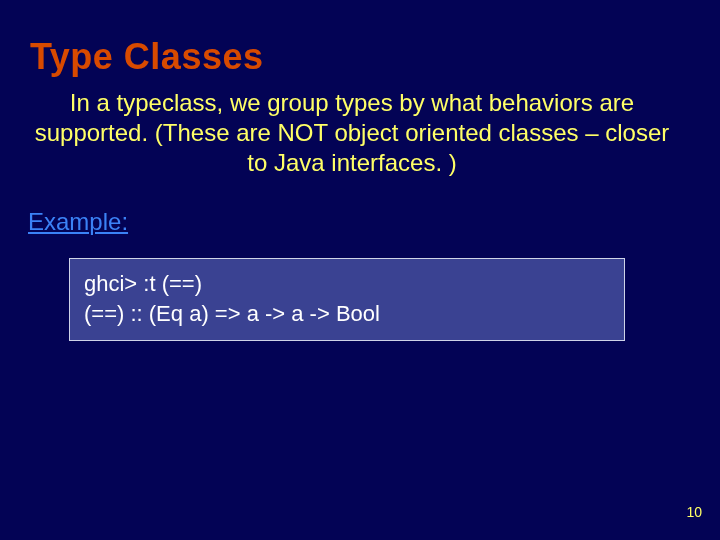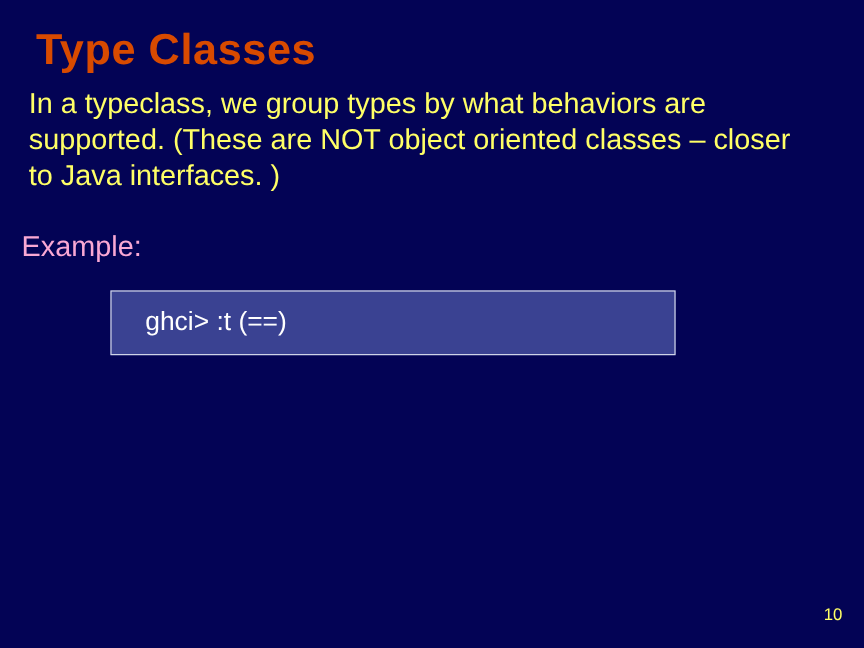--- a/index.html
+++ b/index.html
@@ -12,40 +12,42 @@
   .slide {
     width: 720px;
     height: 540px;
     position: relative;
   }
   .title {
     font-family: "Arial Black", Arial, sans-serif;
     font-weight: 900;
     font-size: 36px;
     color: #d84a00;
-    padding: 20px 0 0 30px;
+    padding: 36px 0 0 30px;
     letter-spacing: 0.5px;
   }
   .body-text {
     color: #ffff66;
     font-size: 24px;
     line-height: 1.25;
     padding: 10px 40px 0 24px;
+    text-align: center;
   }
   .example-label {
-    color: #f9a8d4;
+    color: #3b82f6;
     font-size: 24px;
-    padding: 30px 0 0 18px;
+    padding: 30px 0 0 28px;
+    text-decoration: underline;
   }
   .code-box {
     background: #3a4292;
     border: 1px solid #cfd4e8;
-    margin: 22px 0 0 92px;
-    width: 471px;
-    padding: 10px 14px 12px 28px;
+    margin: 22px 0 0 69px;
+    width: 556px;
+    padding: 10px 14px 12px 14px;
   }
   .code-line {
     color: #ffffff;
     font-family: Verdana, Geneva, sans-serif;
     font-size: 22px;
     line-height: 1.35;
     white-space: nowrap;
   }
   .explain {
     color: #ffff66;
@@ -66,17 +68,18 @@
 
 <div class="slide">
   <h1 class="title">Type Classes</h1>
 
   <div class="body-text">In a typeclass, we group types by what behaviors are supported.  (These are NOT object oriented classes – closer to Java interfaces. )</div>
 
   <div class="example-label">Example:</div>
 
   <div class="code-box">
     <div class="code-line">ghci&gt; :t (==)</div>
+    <div class="code-line">(==) :: (Eq a) =&gt; a -&gt; a -&gt; Bool</div>
   </div>
 
 
   <div class="page-num">10</div>
 </div>
 
 </body></html>

